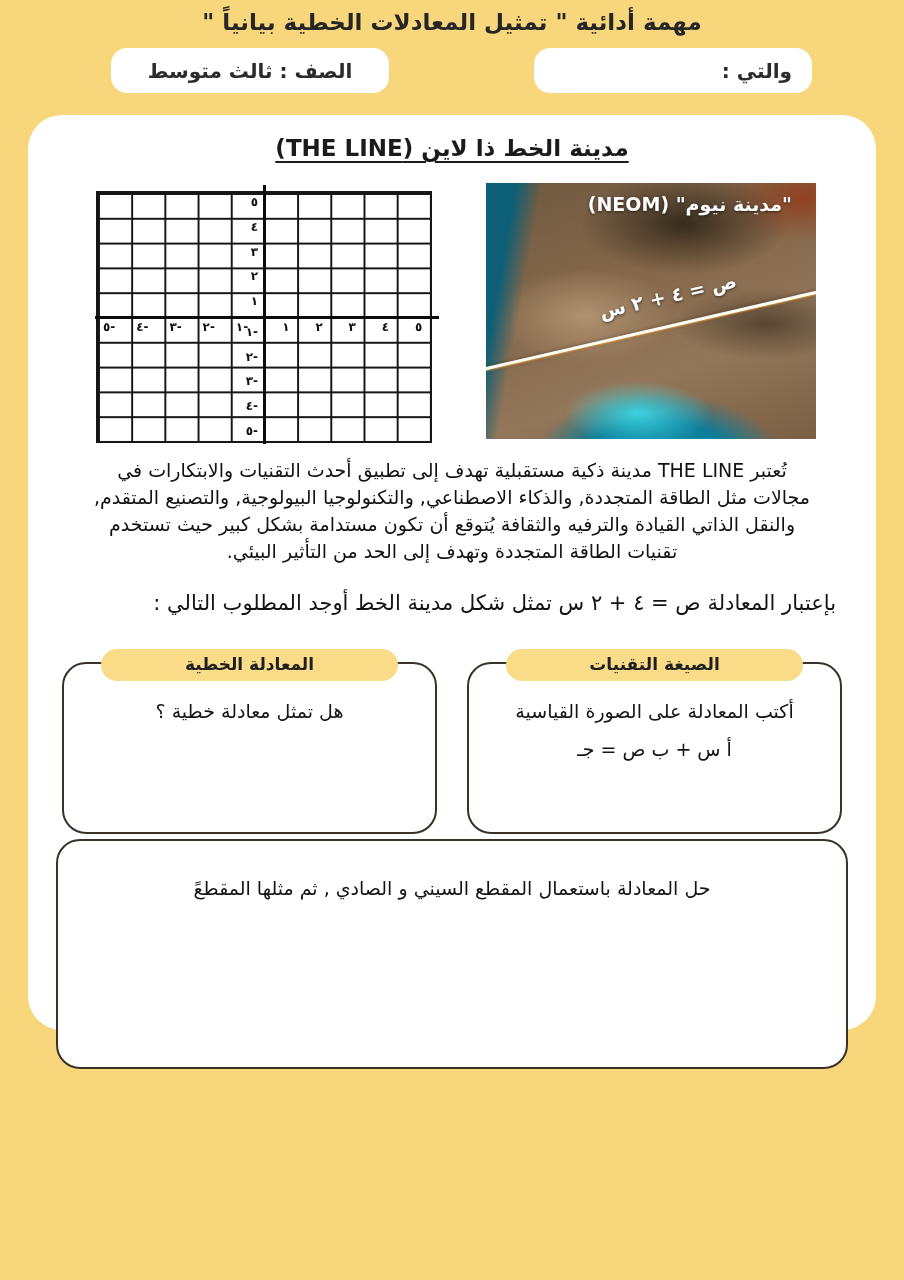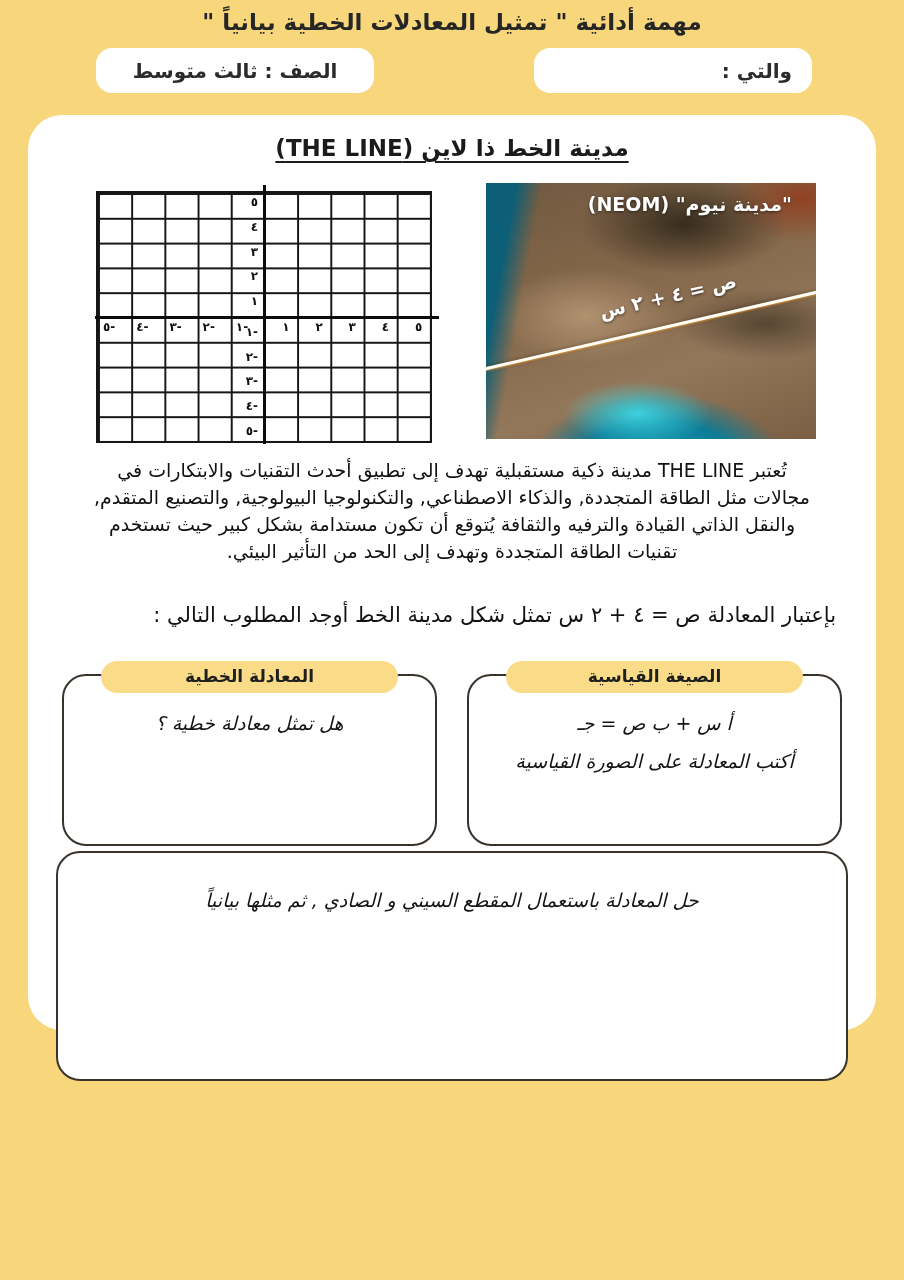--- a/index.html
+++ b/index.html
@@ -12,21 +12,21 @@
   .page-title {
     position:absolute; top:9px; right:0; left:0; text-align:center;
     font-size:23px; font-weight:bold; color:#262626; letter-spacing:0;
   }
   .field-box {
     position:absolute; top:48px; height:45px; background:#fff;
     border-radius:16px; font-size:20px; font-weight:bold; color:#2b2b2b;
     display:flex; align-items:center;
   }
   .name-box { right:92px; width:278px; padding-right:20px; justify-content:flex-start; }
-  .class-box { left:96px; width:278px; justify-content:center; }
+  .class-box { left:111px; width:278px; justify-content:center; }
   .panel {
     position:absolute; top:115px; left:28px; width:848px; height:915px;
     background:#fff; border-radius:34px; padding:16px 28px;
   }
   .heading {
     text-align:center; font-size:23px; font-weight:bold; color:#1b1b1b;
     text-decoration:underline; text-underline-offset:5px; margin-top:4px;
   }
   
   .media-row { display:flex; justify-content:space-between; margin-top:22px; padding:0 30px 0 30px; }
@@ -63,33 +63,33 @@
       linear-gradient(to right, #161616 2px, transparent 2px),
       linear-gradient(to bottom, #161616 2px, transparent 2px);
     background-size:10% 10%;
   }
   .axis-y { position:absolute; left:calc(50% - 1.5px); top:-8px; bottom:-3px; width:3px; background:#0c0c0c; }
   .axis-x { position:absolute; top:calc(50% - 1.5px); left:-3px; right:-9px; height:3px; background:#0c0c0c; }
   .tick { position:absolute; font-size:12px; font-weight:bold; color:#111; direction:ltr; line-height:1; }
   
   .para { text-align:center; font-size:19px; line-height:1.42; color:#121212; margin:14px 34px 0; }
   .para.first { margin-top:20px; }
-  .equation { font-size:21px; color:#121212; margin:38px 12px 0; text-align:right; }
+  .equation { font-size:21px; color:#121212; margin:26px 12px 0; text-align:right; }
   
   .boxes-row { display:flex; gap:30px; margin-top:34px; padding:0 6px; }
   .section { flex:1; position:relative; }
   .pill {
     position:relative; z-index:2; width:79%; margin:0 auto; background:#FADC88;
     border-radius:24px; text-align:center; font-size:17px; font-weight:bold;
     color:#1f1f1f; padding:5px 8px 7px;
   }
   .pill.wide { width:390px; }
   .answer-box {
     position:relative; z-index:1; margin-top:-19px; background:#fff;
-    border:2.5px solid #39322b; border-radius:24px; padding:36px 14px 22px; min-height:172px;font-style:italic;
+    border:2.5px solid #39322b; border-radius:24px; padding:36px 14px 22px; min-height:172px;
   }
   .answer-box.tall { min-height:230px; }
   .box-line { text-align:center; font-size:19px; color:#141414; }
   .box-line + .box-line { margin-top:16px; }
   .graph-section { margin-top:24px; }
   
   .logo { position:absolute; left:26px; bottom:16px; width:96px; text-align:center; opacity:.92; }
   .logo-text { font-size:17px; font-weight:bold; color:#EFC45F; margin-top:-4px; }
 </style>
 </head>
@@ -148,39 +148,39 @@
 
     </div>
 
     <p class="para">تُعتبر THE LINE  مدينة ذكية مستقبلية تهدف إلى تطبيق أحدث التقنيات والابتكارات في مجالات مثل الطاقة المتجددة, والذكاء الاصطناعي, والتكنولوجيا البيولوجية, والتصنيع المتقدم, والنقل الذاتي القيادة والترفيه والثقافة يُتوقع أن تكون مستدامة بشكل كبير حيث تستخدم تقنيات الطاقة المتجددة وتهدف إلى الحد من التأثير البيئي.</p>
 
     <p class="equation">بإعتبار المعادلة  ص =  ٤ + ٢ س  تمثل شكل  مدينة الخط أوجد المطلوب التالي :</p>
 
     <div class="boxes-row">
 
       <div class="section">
-        <div class="pill">الصيغة القياسية</div>
+        <div class="pill">الصيغة التقنيات</div>
         <div class="answer-box">
+          <div class="box-line">أكتب المعادلة على الصورة القياسية</div>
           <div class="box-line">أ س + ب ص = جـ</div>
-          <div class="box-line">أكتب المعادلة على الصورة القياسية</div>
         </div>
       </div>
 
       <div class="section">
         <div class="pill">المعادلة الخطية</div>
         <div class="answer-box">
           <div class="box-line">هل تمثل معادلة خطية ؟</div>
         </div>
       </div>
 
     </div>
 
     <div class="section graph-section">
       <div class="answer-box tall">
-        <div class="box-line">حل المعادلة باستعمال المقطع السيني و الصادي , ثم مثلها بيانياً</div>
+        <div class="box-line">حل المعادلة باستعمال المقطع السيني و الصادي , ثم مثلها المقطعً</div>
       </div>
     </div>
 
     <div class="logo">
       <svg width="74" height="66" viewBox="0 0 74 66">
         <path d="M10 56 V12 L27 38 L44 12" fill="none" stroke="#EFC45F" stroke-width="9" stroke-linejoin="miter"></path>
         <path d="M62 14 A 21 21 0 1 0 62 50" fill="none" stroke="#EFC45F" stroke-width="9" stroke-linecap="butt"></path>
       </svg>
       <div class="logo-text">ماجد الحربي</div>
     </div>

